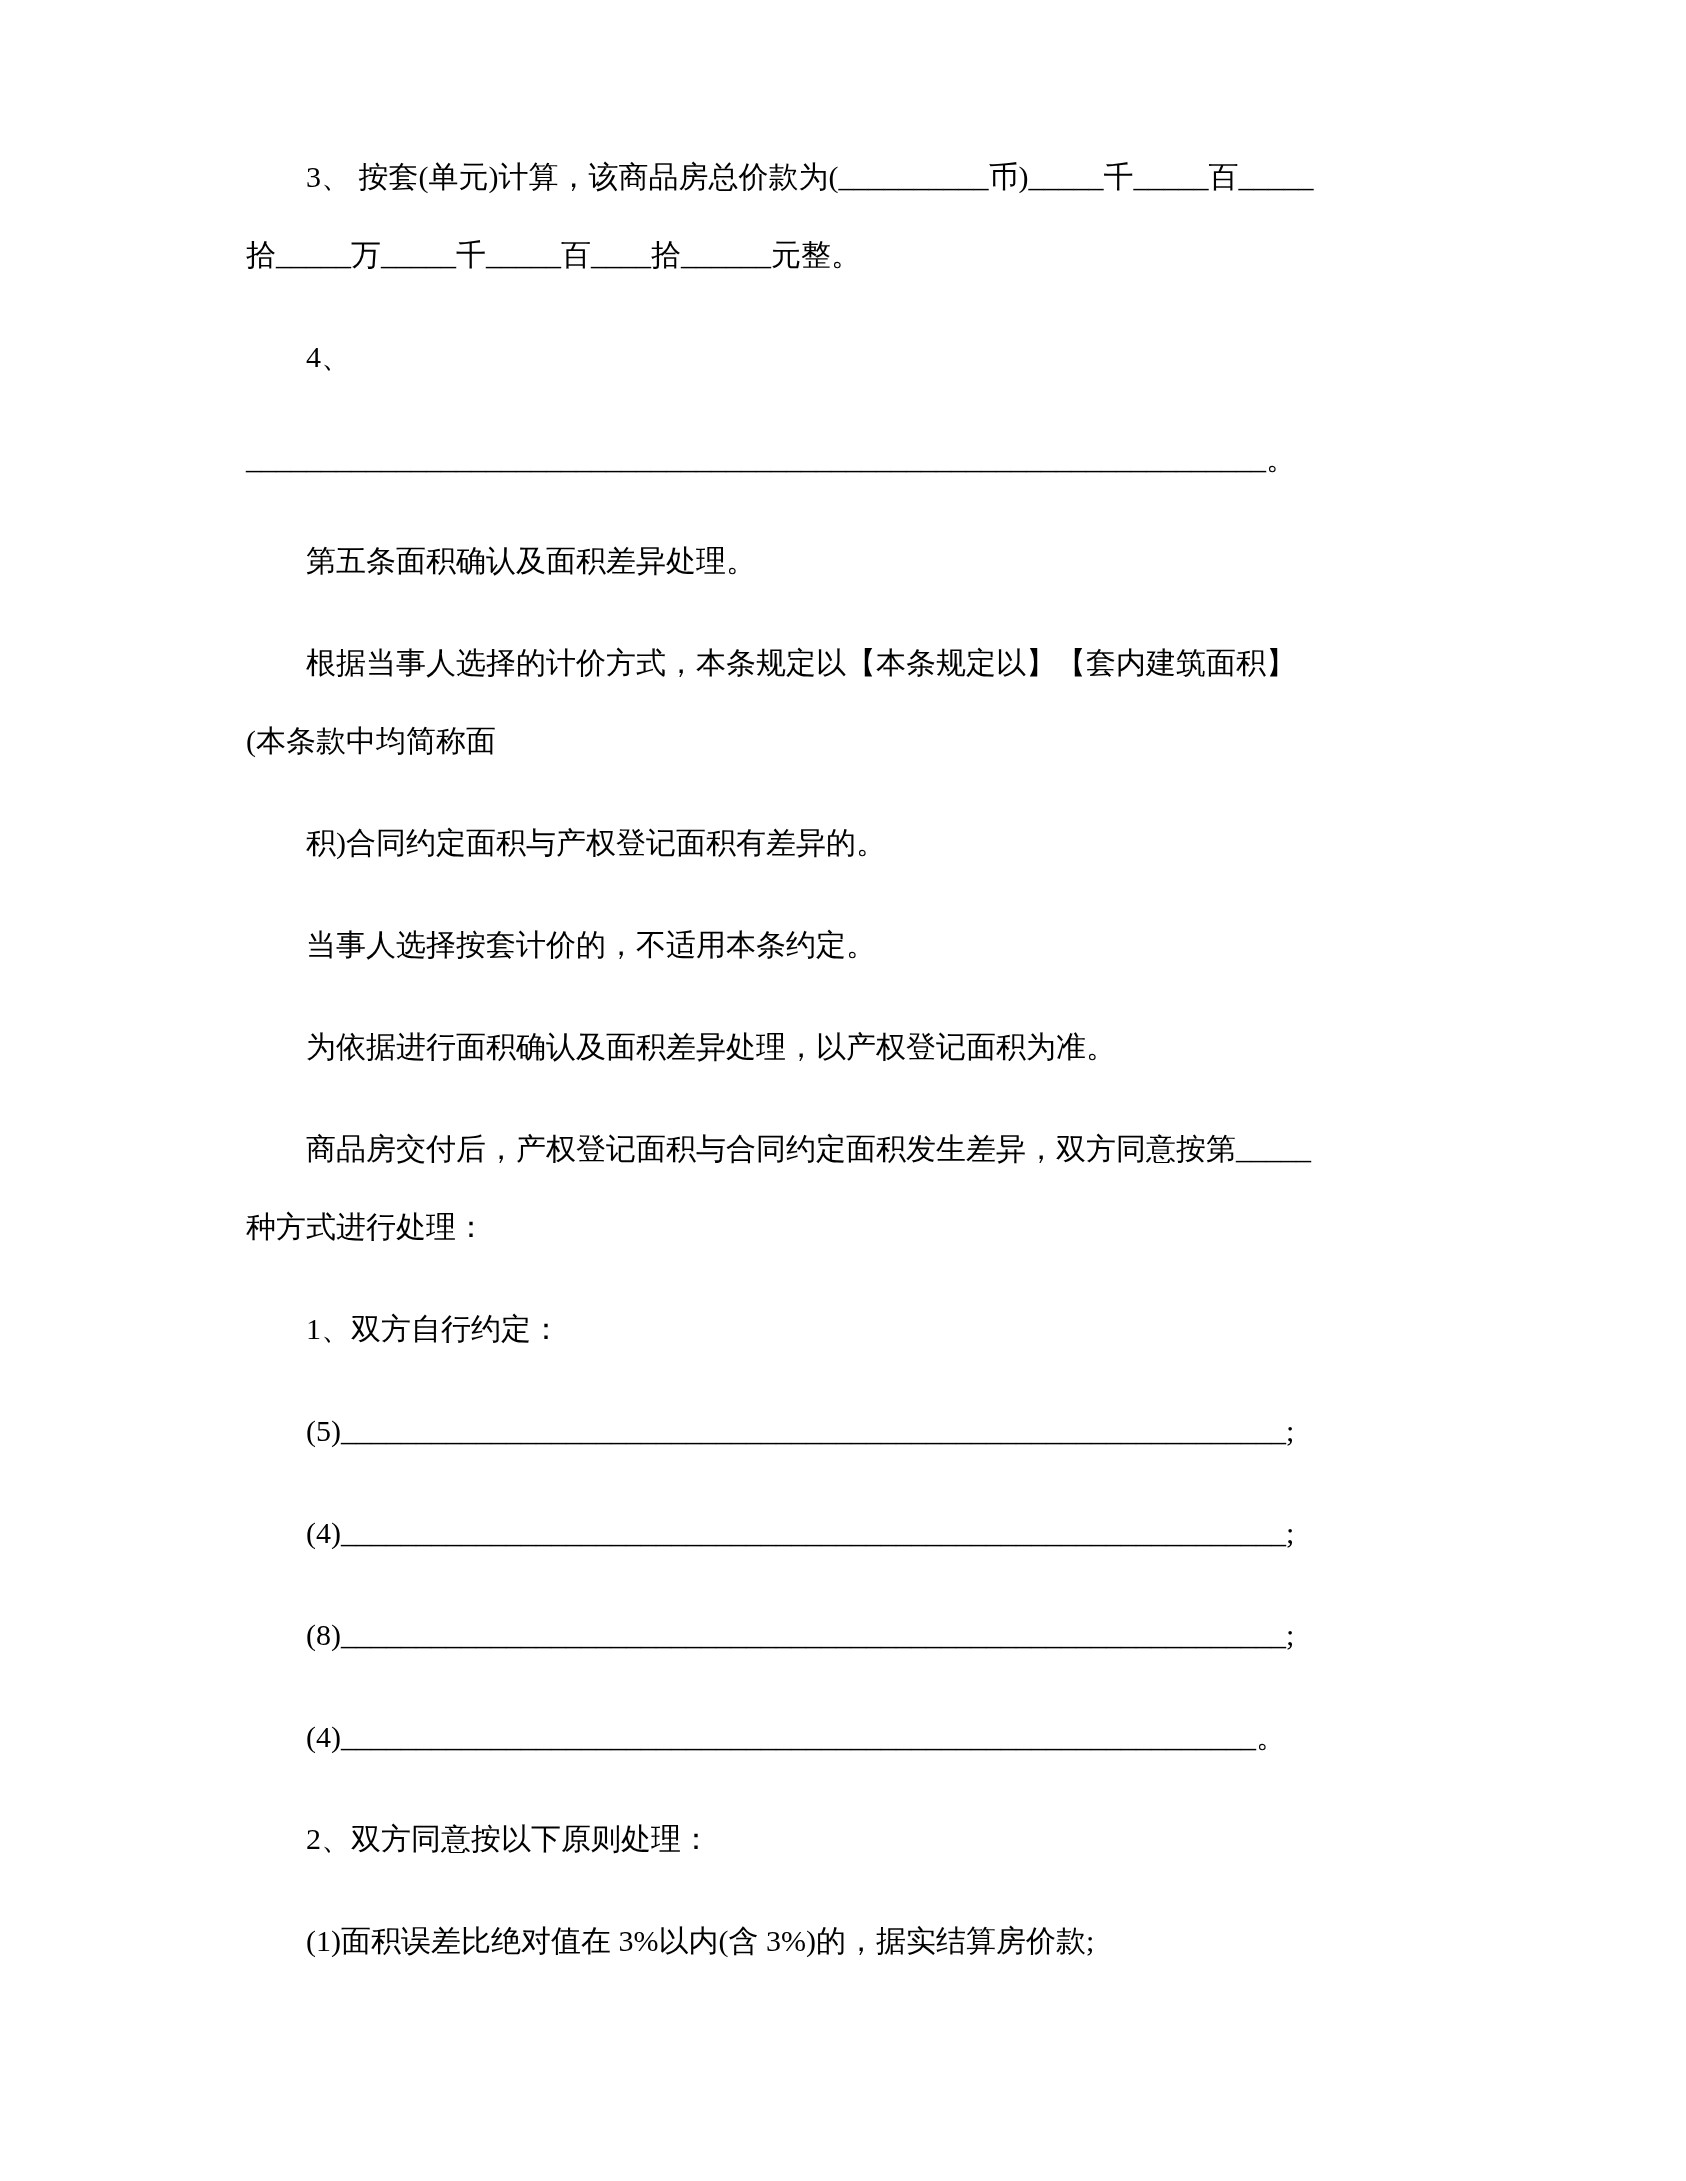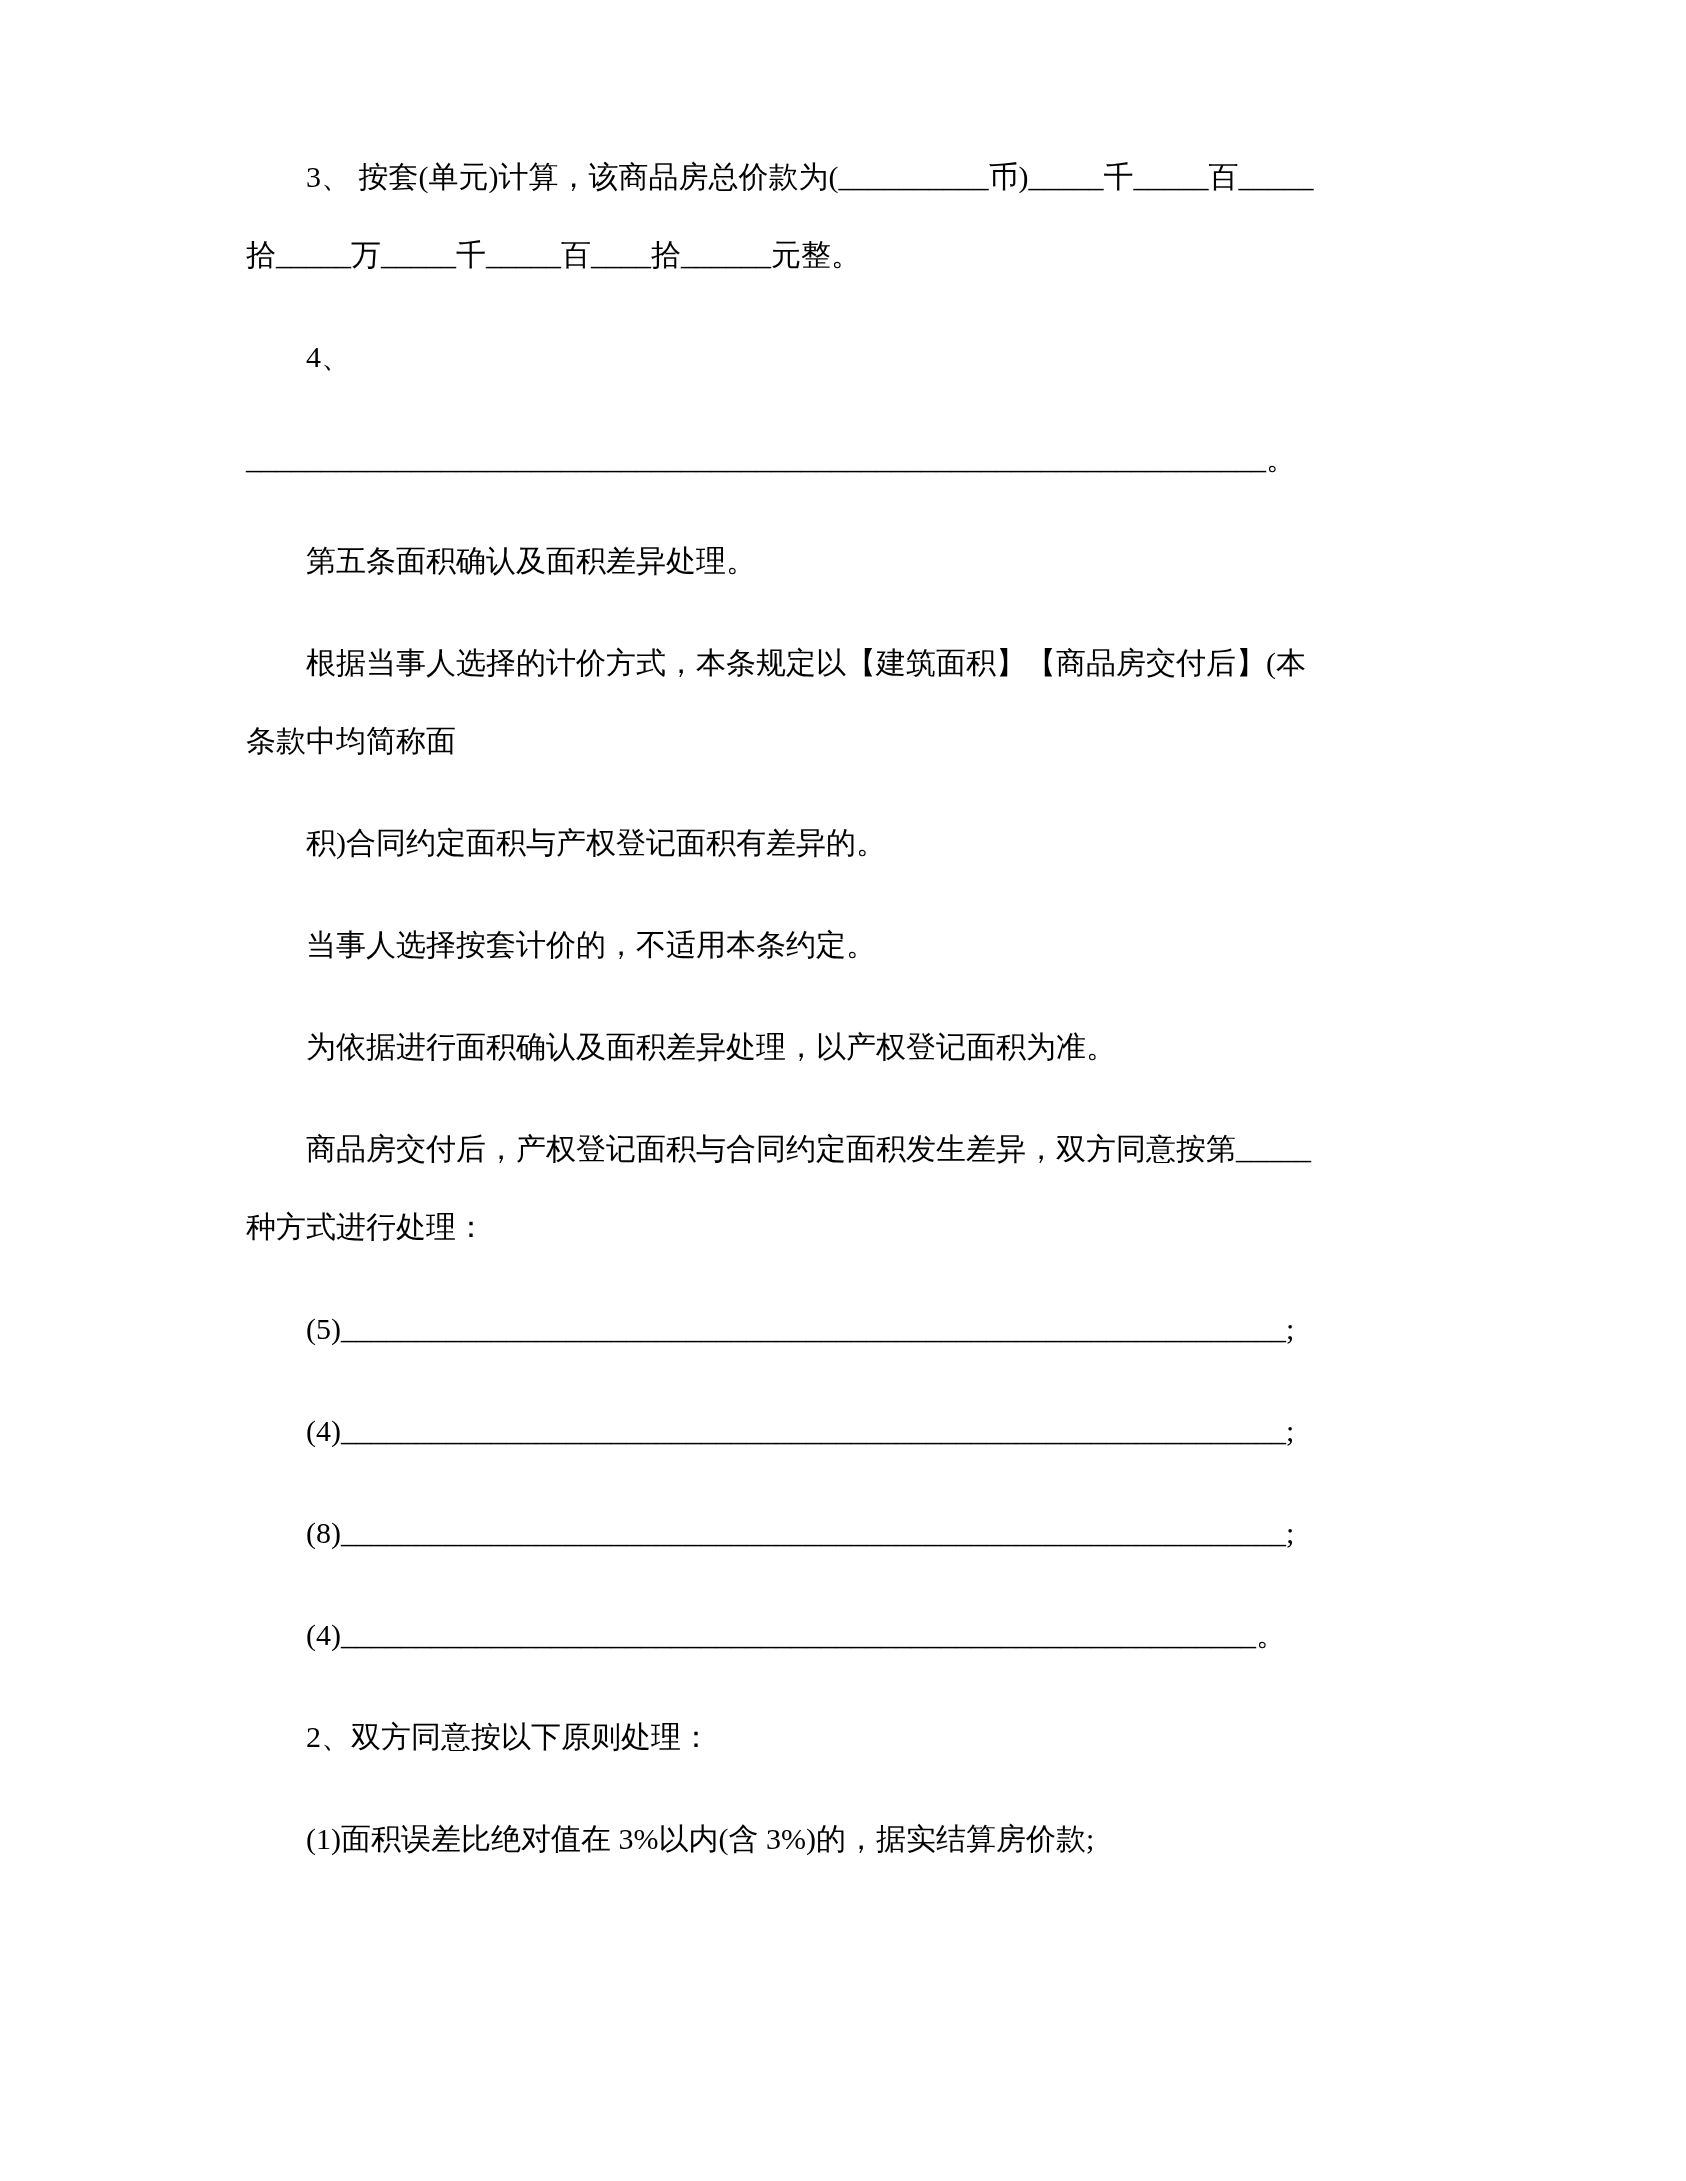--- a/index.html
+++ b/index.html
@@ -35,30 +35,31 @@
 
 <div class="page">
   <p>3、 按套(单元)计算，该商品房总价款为(__________币)_____千_____百_____拾_____万_____千_____百____拾______元整。</p>
 
   <p>4、</p>
 
   <p class="no-indent">____________________________________________________________________。</p>
 
   <p>第五条面积确认及面积差异处理。</p>
 
-  <p>根据当事人选择的计价方式，本条规定以【建筑面积】【商品房交付后】(本条款中均简称面</p>
+  <p>根据当事人选择的计价方式，本条规定以【本条规定以】【套内建筑面积】(本条款中均简称面</p>
 
   <p>积)合同约定面积与产权登记面积有差异的。</p>
 
   <p>当事人选择按套计价的，不适用本条约定。</p>
 
   <p>为依据进行面积确认及面积差异处理，以产权登记面积为准。</p>
 
   <p>商品房交付后，产权登记面积与合同约定面积发生差异，双方同意按第_____种方式进行处理：</p>
 
+  <p>1、双方自行约定：</p>
 
   <p>(5)_______________________________________________________________;</p>
 
   <p>(4)_______________________________________________________________;</p>
 
   <p>(8)_______________________________________________________________;</p>
 
   <p>(4)_____________________________________________________________。</p>
 
   <p>2、双方同意按以下原则处理：</p>

